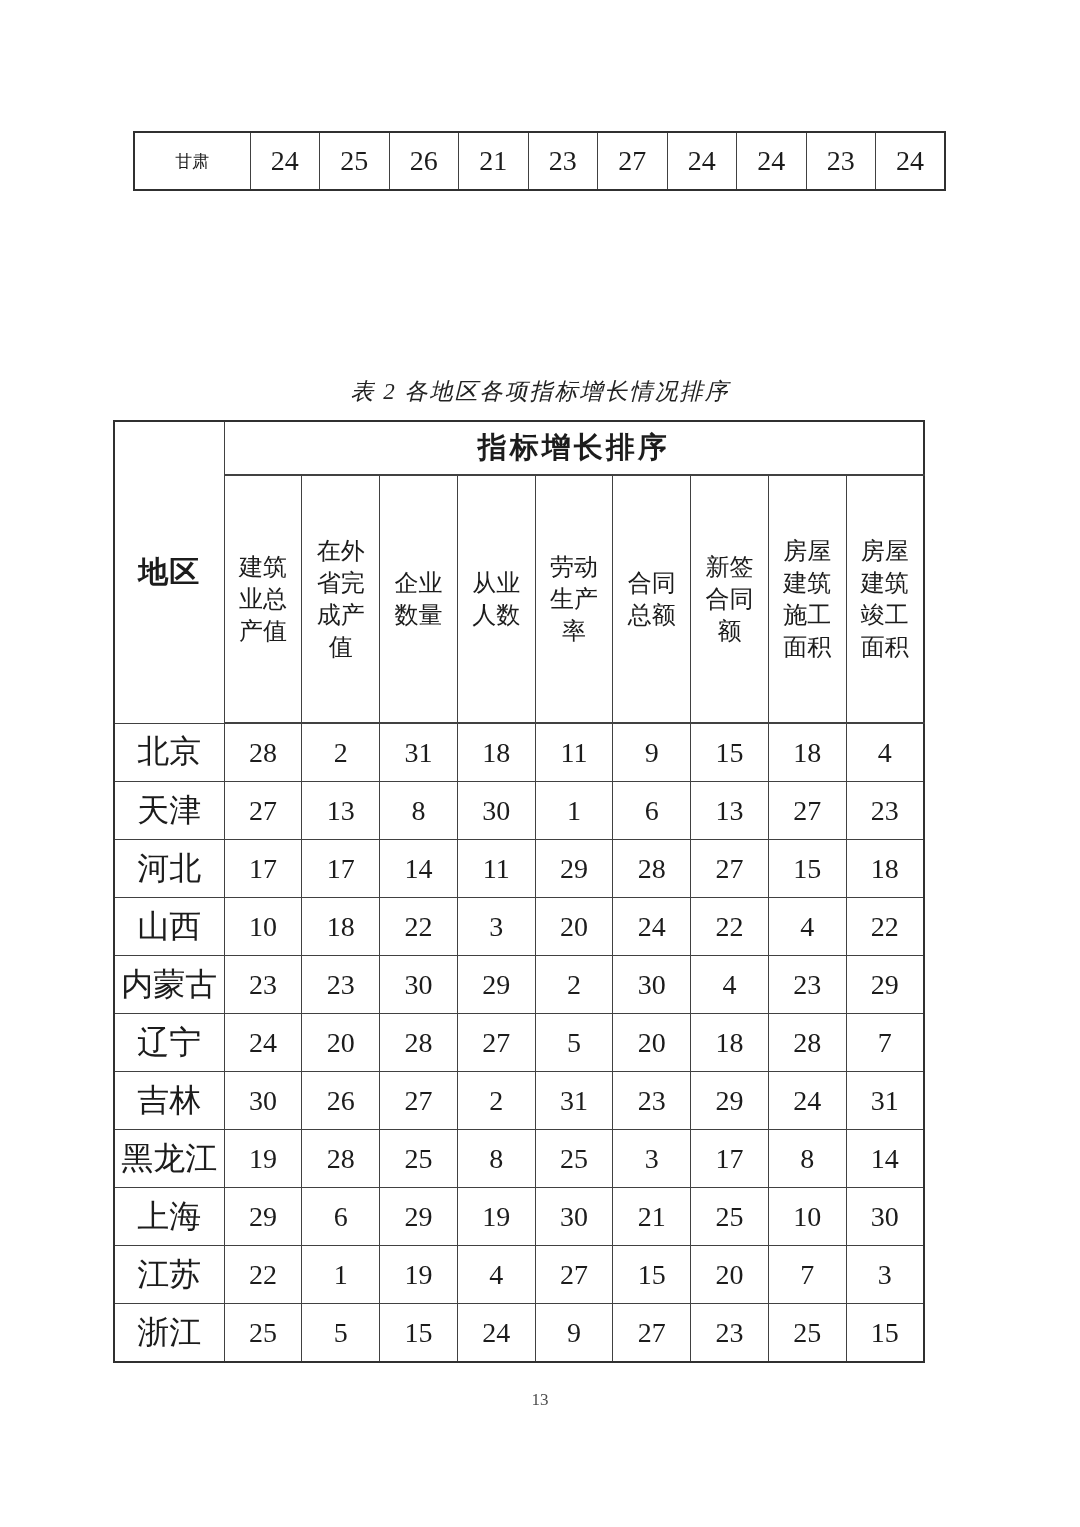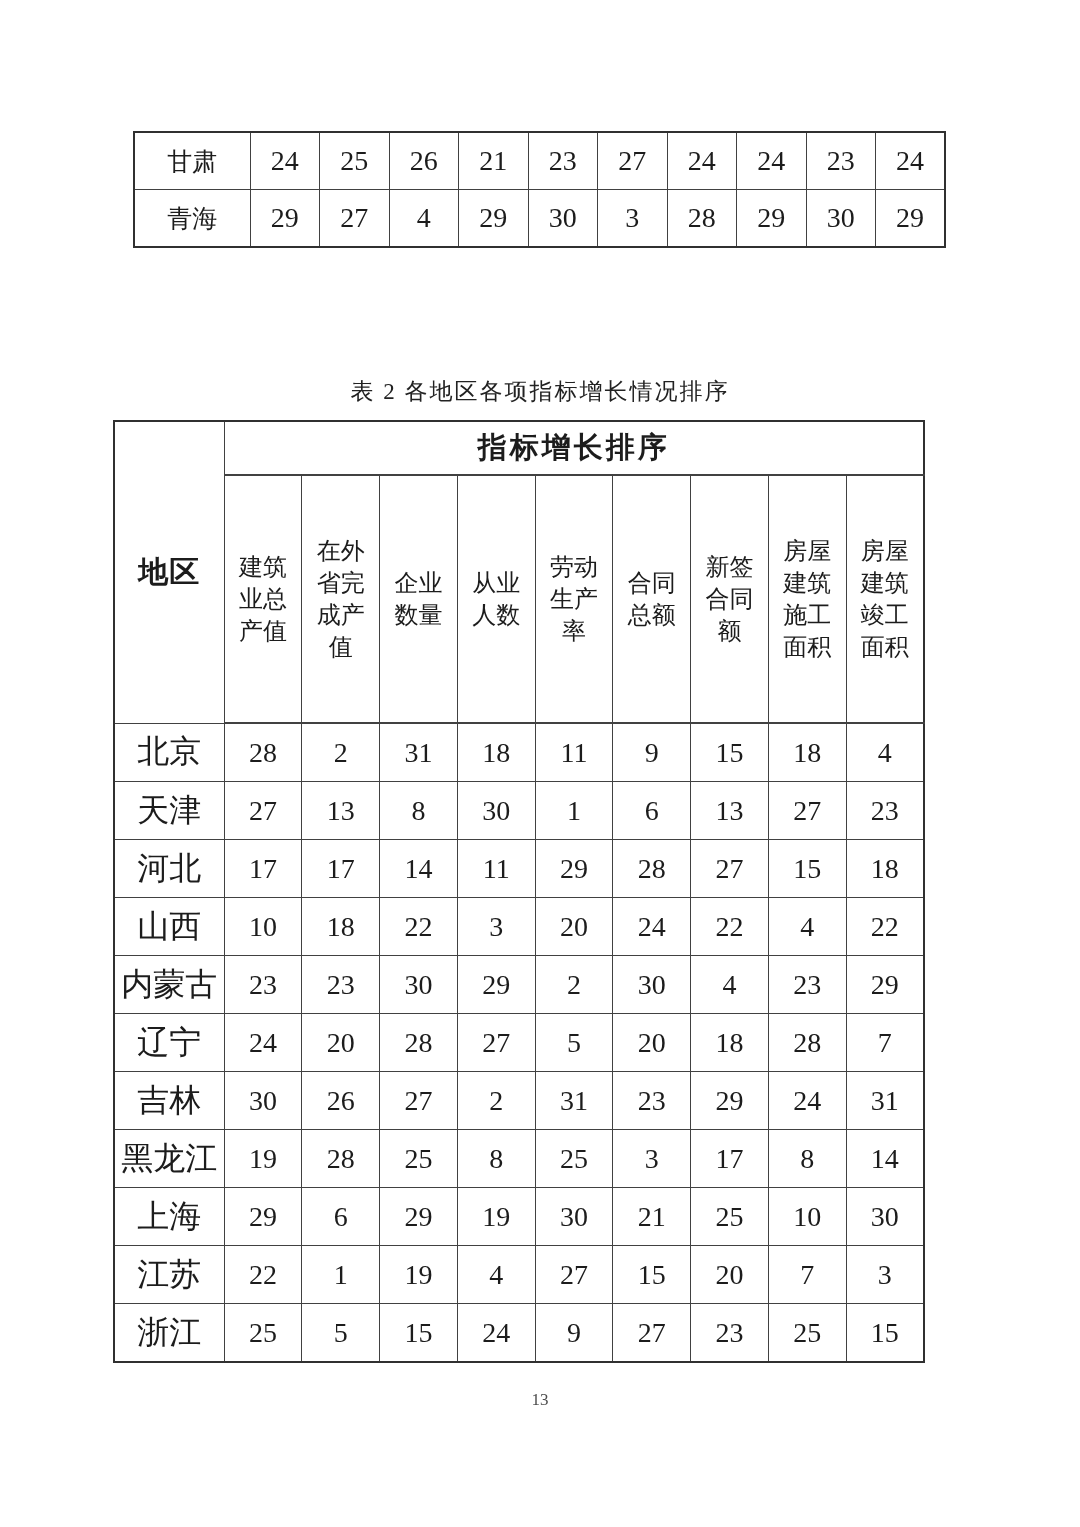--- a/index.html
+++ b/index.html
@@ -10,27 +10,28 @@
     font-family: "Liberation Serif", "DejaVu Serif", serif;
     color: #1c1c1c;
   }
   table { border-collapse: collapse; table-layout: fixed; background: #fff; }
   td { border: 1px solid #414141; text-align: center; vertical-align: middle; padding: 0; }
 
   
   .table1-wrap { position: absolute; left: 133px; top: 131px; }
   .table1 { width: 813px; border: 2px solid #303030; }
   .table1 td { height: 56px; font-size: 28px; }
-  .table1 td.region { font-size: 25px; }
+  .table1 td.region { font-size: 17px; }
 
   
   .caption {
     position: absolute; left: 0; top: 376px; width: 1080px;
     text-align: center; font-size: 23px; color: #222;
     letter-spacing: 2px;
+    font-style: italic;
   }
 
   
   .table2-wrap { position: absolute; left: 113px; top: 420px; }
   .table2 { width: 812px; border: 2px solid #303030; }
   .table2 td { font-size: 28px; }
   .table2 .corner {
     font-size: 30px; font-weight: bold; letter-spacing: 1px;
   }
   .table2 .group-header {
@@ -75,33 +76,20 @@
           <td>24</td>
           <td>25</td>
           <td>26</td>
           <td>21</td>
           <td>23</td>
           <td>27</td>
           <td>24</td>
           <td>24</td>
           <td>23</td>
           <td>24</td>
-        </tr>
-        <tr>
-          <td class="region">青海</td>
-          <td>29</td>
-          <td>27</td>
-          <td>4</td>
-          <td>29</td>
-          <td>30</td>
-          <td>3</td>
-          <td>28</td>
-          <td>29</td>
-          <td>30</td>
-          <td>29</td>
         </tr>
       </tbody>
   </table>
 </div>
 
 <div class="caption">表 2 各地区各项指标增长情况排序</div>
 
 <div class="table2-wrap">
   <table class="table2">
     <colgroup>

